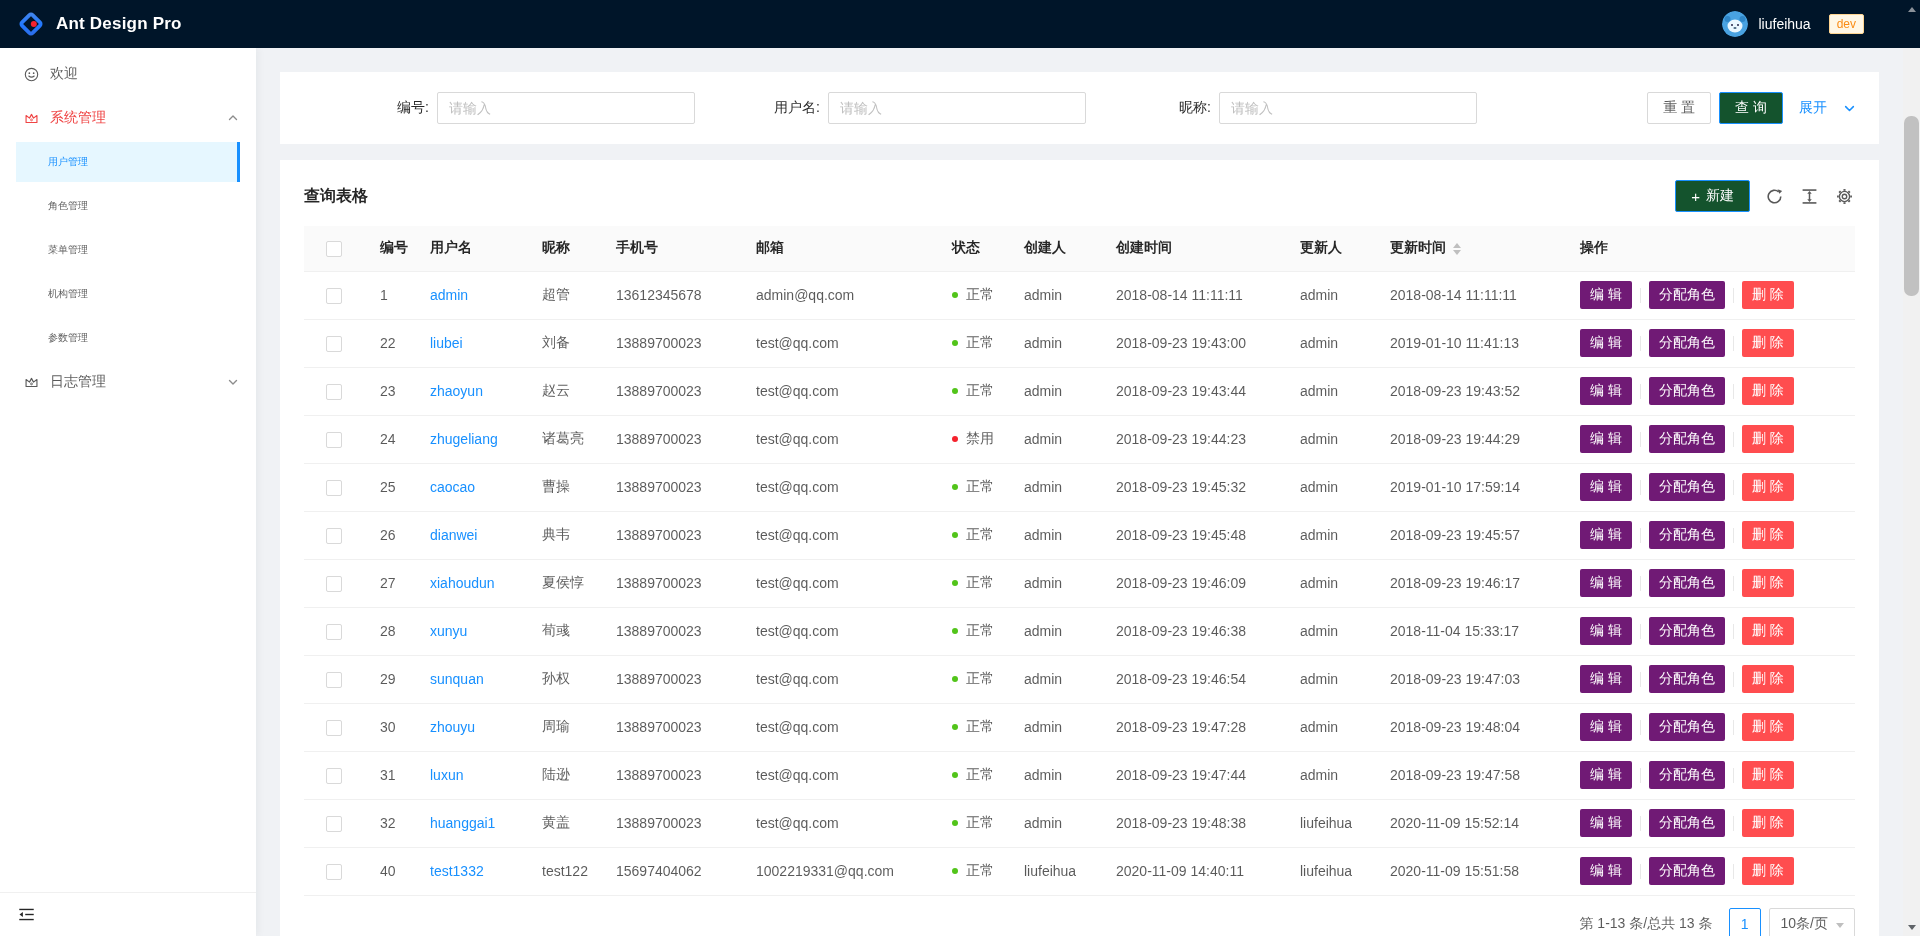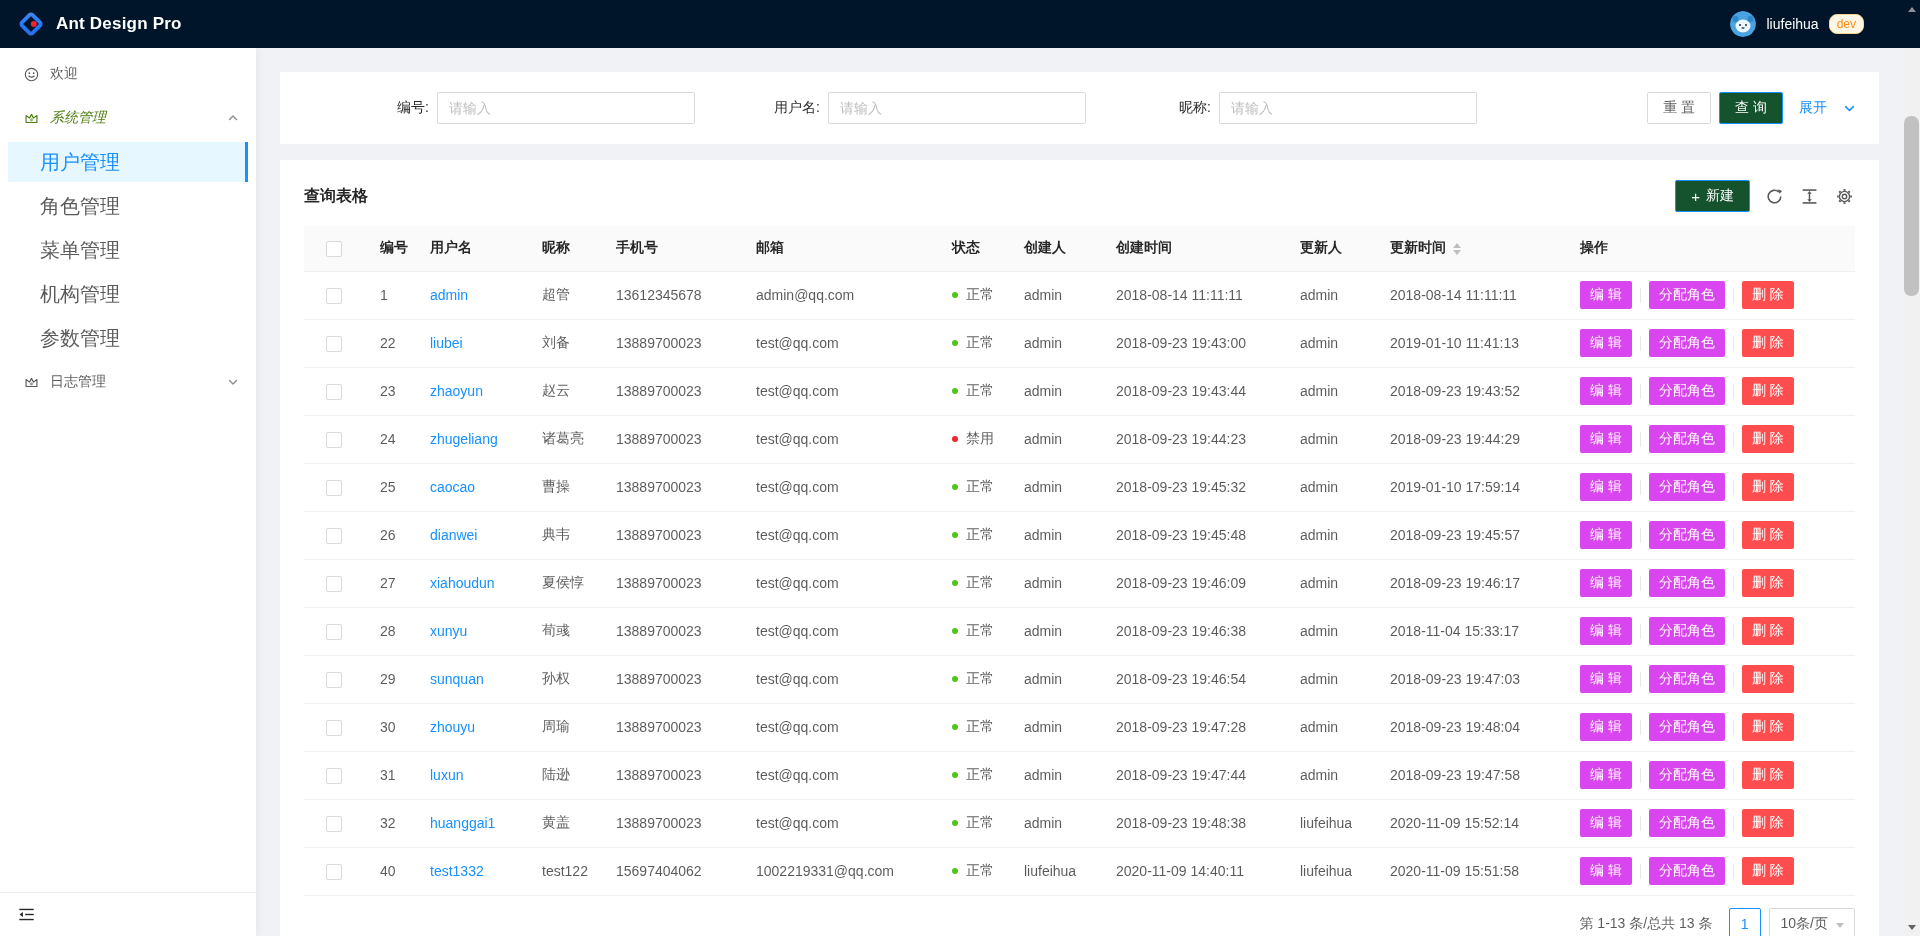--- a/index.html
+++ b/index.html
@@ -13,21 +13,21 @@
   .header {
     position:fixed; top:0; left:0; right:0; height:48px; background:#001529;
     display:flex; align-items:center; padding:0 16px; z-index:20;
   }
   .logo { display:flex; align-items:center; gap:10px; cursor:pointer; }
   .logo-title { color:#fff; font-size:17px; font-weight:700; letter-spacing:.2px; }
   .header-right { margin-left:auto; display:flex; align-items:center; gap:10px; padding-right:40px; }
   .avatar { width:26px; height:26px; border-radius:50%; overflow:hidden; display:inline-flex; cursor:pointer; }
   .user-name { color:#fff; font-size:14px; cursor:pointer; }
   .env-tag {
-    font-size:12px; line-height:18px; padding:0 7px; border-radius:8px; margin-left:0;
+    font-size:12px; line-height:18px; padding:0 7px; border-radius:2px; margin-left:8px;
     background:#fff7e6; border:1px solid #ffd591; color:#fa8c16;
   }
   
   .scrollbar { position:fixed; top:0; right:0; width:17px; height:936px; z-index:30; }
   .sb-track { position:absolute; top:48px; bottom:0; left:0; right:0; background:#f1f1f1; }
   .sb-thumb { position:absolute; top:116px; left:1px; width:15px; height:180px; background:#c1c1c1; border-radius:7px; }
   .sb-arrow { position:absolute; left:0; width:17px; height:16px; display:flex; align-items:center; justify-content:center; }
   .sb-arrow.up { top:1px; }
   .sb-arrow.down { bottom:1px; }
   .tri-up { width:0; height:0; border-left:4px solid transparent; border-right:4px solid transparent; border-bottom:5px solid #8a9199; }
@@ -35,22 +35,22 @@
   
   .sidebar {
     position:fixed; top:48px; left:0; bottom:0; width:256px; background:#fff;
     box-shadow:2px 0 8px 0 rgba(29,35,41,.05); z-index:10; display:flex; flex-direction:column;
   }
   .menu { flex:1; padding-top:2px; overflow:hidden; }
   .menu-row { height:40px; margin:4px 0; display:flex; align-items:center; padding-left:24px; cursor:pointer; color:rgba(0,0,0,.65); position:relative; }
   .menu-row .m-icon { width:16px; height:16px; margin-right:10px; display:inline-flex; align-items:center; }
   .menu-row .m-label { font-size:14px; }
   .menu-row .chevron { margin-left:auto; margin-right:18px; color:rgba(0,0,0,.45); display:inline-flex; }
-  .menu-row.active-parent, .menu-row.active-parent .m-icon { color:#4d7c0f;font-style:italic; }
-  .menu-child { height:40px; margin:4px 8px; display:flex; align-items:center; padding-left:32px; cursor:pointer; color:rgba(0,0,0,.65); position:relative; font-size:20px; }
+  .menu-row.active-parent, .menu-row.active-parent .m-icon { color:#ef4444; }
+  .menu-child { height:40px; margin:4px 16px; display:flex; align-items:center; padding-left:32px; cursor:pointer; color:rgba(0,0,0,.65); position:relative; font-size:10px; }
   .menu-child.selected { background:#e6f7ff; color:#1890ff; }
   .menu-child.selected::after { content:""; position:absolute; right:0; top:0; bottom:0; width:3px; background:#1890ff; }
   .sidebar-footer { height:44px; border-top:1px solid #f0f0f0; display:flex; align-items:center; padding-left:18px; color:#262626; }
   .sidebar-footer .fold { display:inline-flex; cursor:pointer; }
   
   .main { position:fixed; left:256px; top:48px; right:17px; bottom:0; background:#f0f2f5; padding:24px 24px 0; overflow:hidden; }
   .search-card { background:#fff; height:72px; display:flex; align-items:center; padding:12px 24px; margin-bottom:16px; }
   .form-items { display:flex; align-items:center; }
   .form-item { display:flex; align-items:center; width:391px; }
   .form-label { flex:1; text-align:right; padding-right:8px; color:rgba(0,0,0,.85); white-space:nowrap; }
@@ -74,21 +74,21 @@
   th.cb-cell, td.cb-cell { padding:0 0 0 22px; }
   .checkbox { width:16px; height:16px; border:1px solid #d9d9d9; border-radius:2px; background:#fff; display:inline-block; cursor:pointer; vertical-align:middle; }
   .link { color:#1890ff; cursor:pointer; text-decoration:none; }
   .dot { display:inline-block; width:6px; height:6px; border-radius:50%; margin-right:8px; vertical-align:1px; }
   .dot.success { background:#52c41a; }
   .dot.error { background:#f5222d; }
   .sorter { display:inline-flex; flex-direction:column; margin-left:7px; vertical-align:middle; gap:2px; cursor:pointer; }
   .sorter .s-up { width:0; height:0; border-left:4px solid transparent; border-right:4px solid transparent; border-bottom:5px solid #bfbfbf; }
   .sorter .s-down { width:0; height:0; border-left:4px solid transparent; border-right:4px solid transparent; border-top:5px solid #bfbfbf; }
   .btn-sm { height:28px; padding:0 10px; font-size:14px; border-radius:2px; border:none; color:#fff; cursor:pointer; font-family:inherit; vertical-align:middle; white-space:nowrap; }
-  .btn-sm.primary { background:#d946ef; }
+  .btn-sm.primary { background:#701a75; }
   .btn-sm.danger { background:#ff4d4f; }
   .v-divider { display:inline-block; width:1px; height:15px; background:#e8e8e8; margin:0 8px; vertical-align:middle; }
   
   .pagination { display:flex; justify-content:flex-end; align-items:center; margin-top:12px; gap:8px; color:rgba(0,0,0,.65); }
   .page-total { margin-right:8px; }
   .page-item { min-width:32px; height:32px; display:inline-flex; align-items:center; justify-content:center; border-radius:2px; background:#fff; cursor:pointer; }
   .page-current { border:1px solid #1890ff; color:#1890ff; }
   .page-size { height:32px; border:1px solid #d9d9d9; border-radius:2px; background:#fff; padding:0 26px 0 11px; display:inline-flex; align-items:center; position:relative; cursor:pointer; }
   .page-size .sel-caret { position:absolute; right:10px; top:14px; width:0; height:0; border-left:4px solid transparent; border-right:4px solid transparent; border-top:5px solid #bfbfbf; }
 </style>

